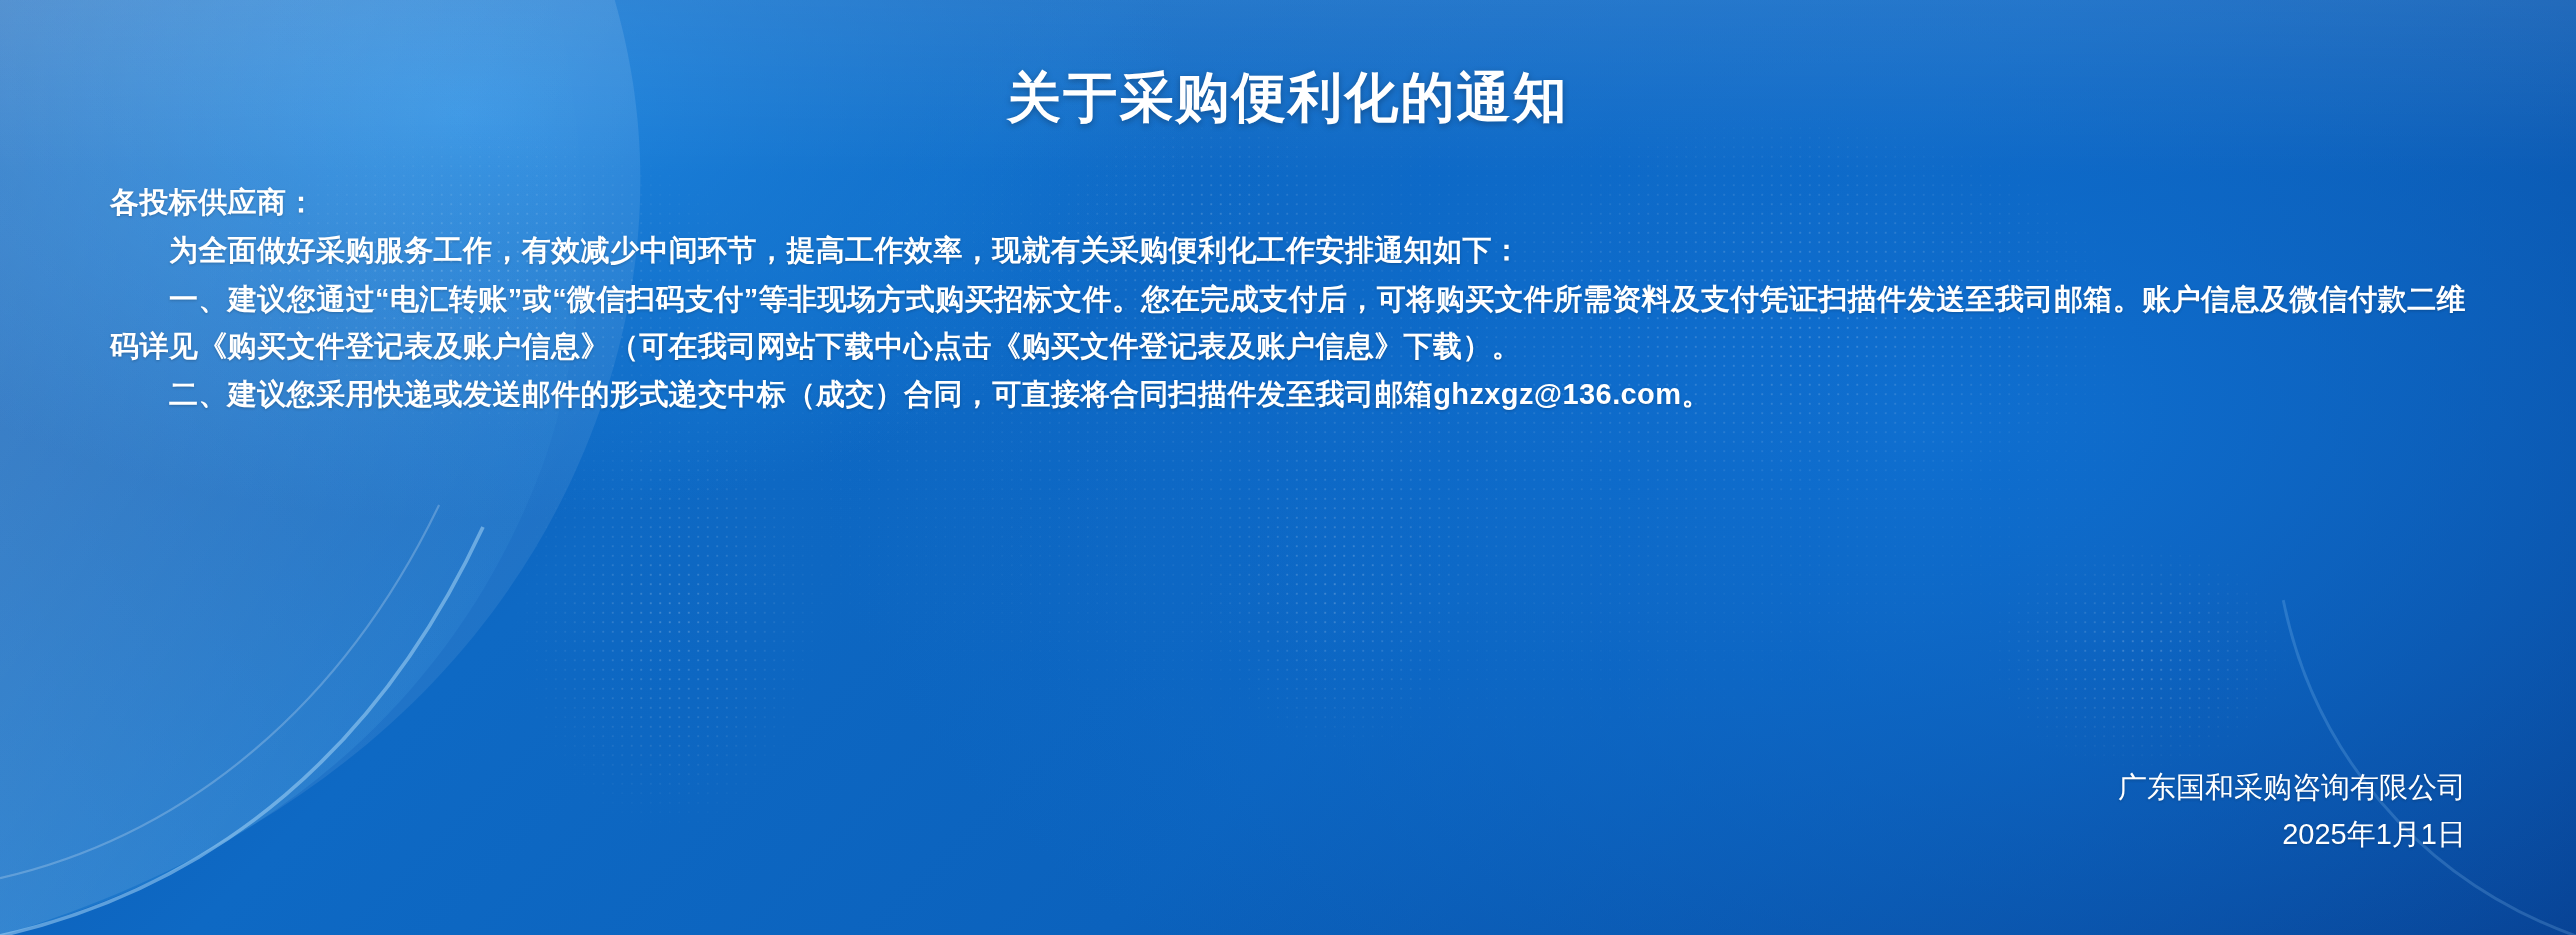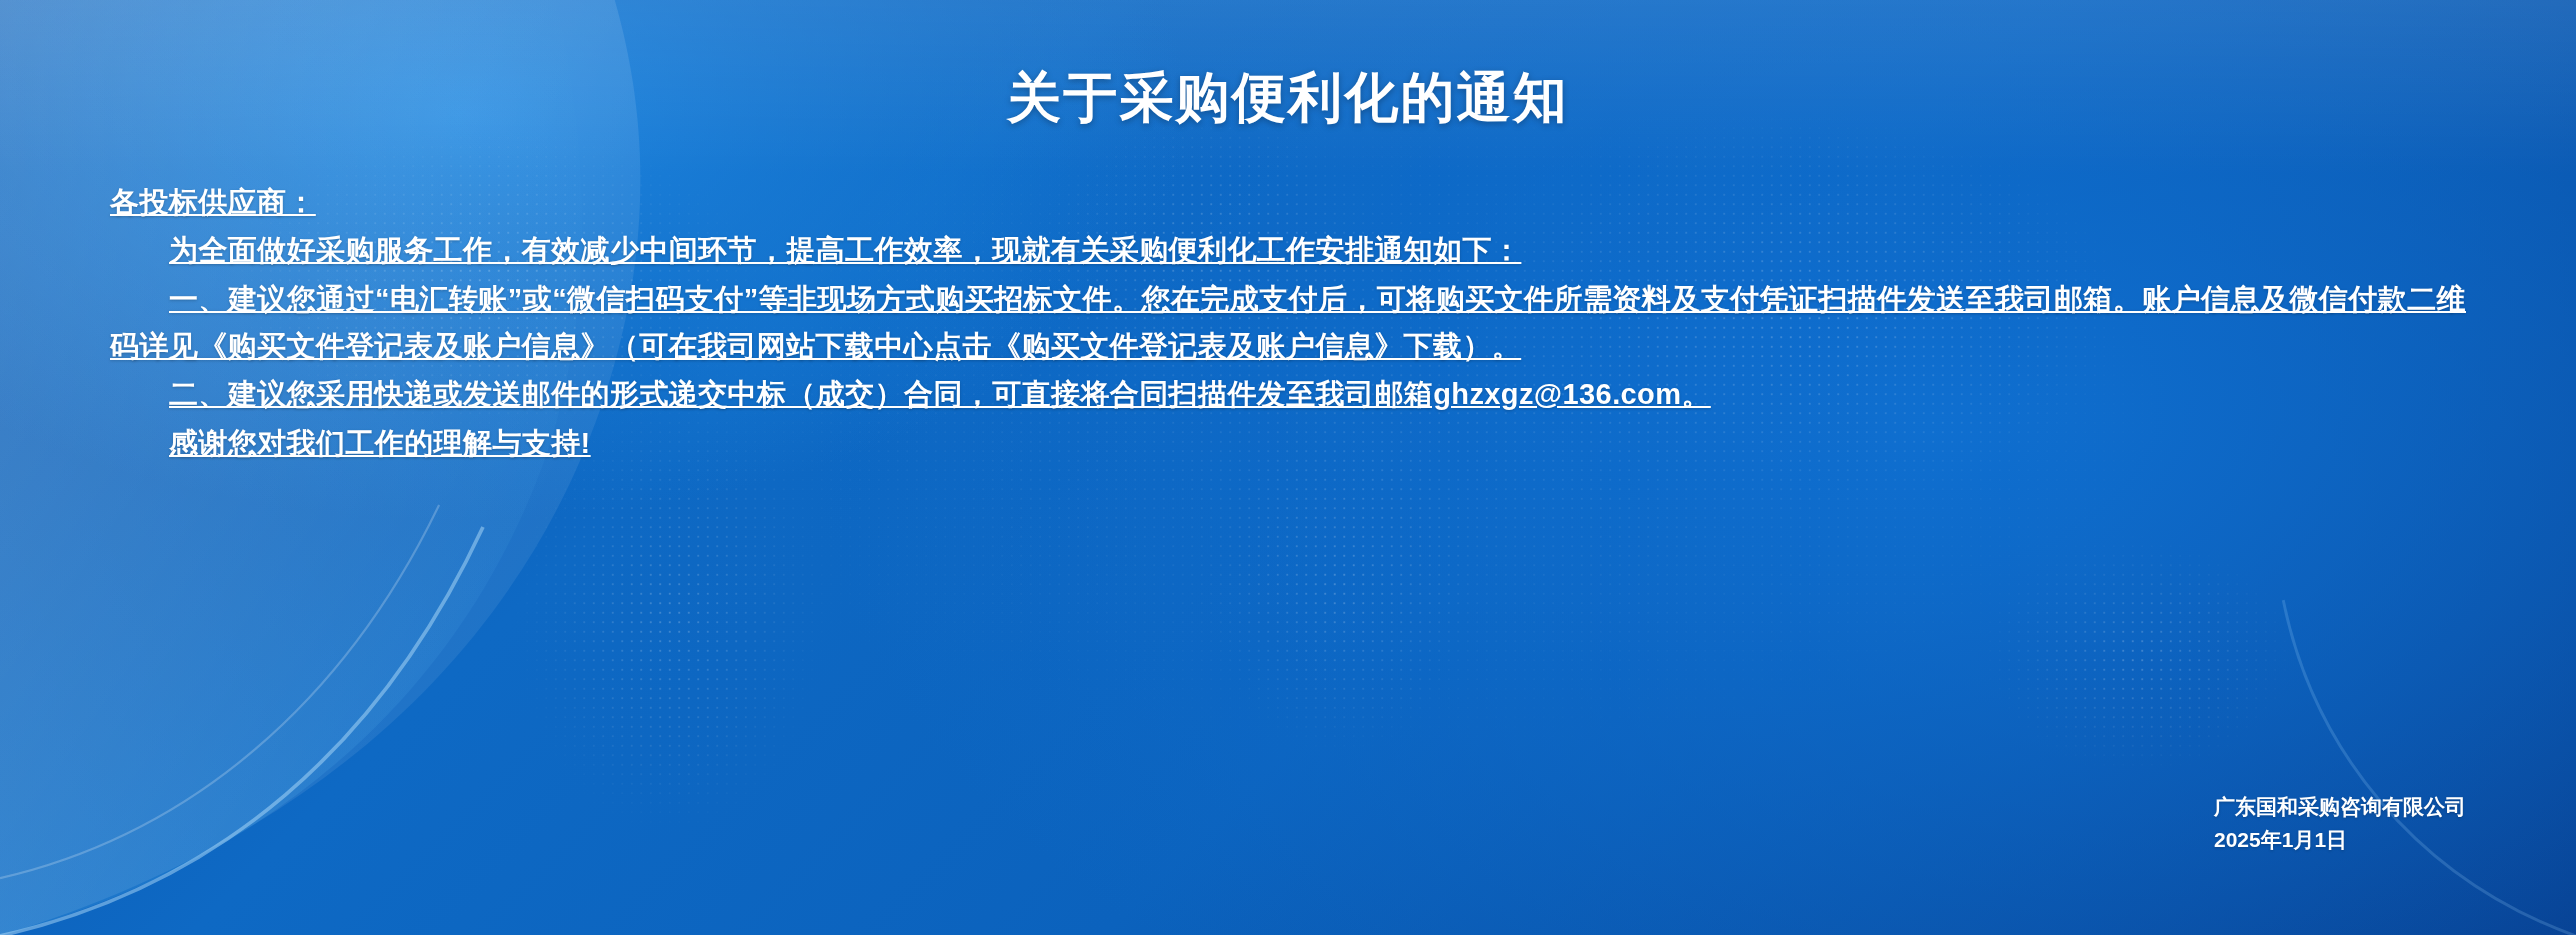--- a/index.html
+++ b/index.html
@@ -83,33 +83,32 @@
     font-size: 29px;
     font-weight: bold;
     line-height: 1.62;
     letter-spacing: 0.4px;
     text-shadow: 0 0.7px 2.9px rgba(0,0,0,0.22);
   }
 
   .para {
     margin: 0 0 1.5px 0;
     text-align: justify;
-    text-decoration: underline;
   }
   .indent {
     text-indent: 59px;
   }
 
   .sign {
     position: absolute;
     right: 110px;
     bottom: 79px;
-    text-align: left;
-    font-size: 21px;
-    font-weight: bold;
+    text-align: right;
+    font-size: 29px;
+    font-weight: normal;
     line-height: 1.6;
     text-shadow: 0 0.7px 2.9px rgba(0,0,0,0.22);
   }
 </style>
 </head>
 <body>
 
 <div class="banner">
 
   <div class="dots"></div>
@@ -139,21 +138,20 @@
 
   <div class="content">
 
     <div class="title">关于采购便利化的通知</div>
 
     <div class="body-text">
       <p class="para">各投标供应商：</p>
       <p class="para indent">为全面做好采购服务工作，有效减少中间环节，提高工作效率，现就有关采购便利化工作安排通知如下：</p>
       <p class="para indent">一、建议您通过“电汇转账”或“微信扫码支付”等非现场方式购买招标文件。您在完成支付后，可将购买文件所需资料及支付凭证扫描件发送至我司邮箱。账户信息及微信付款二维码详见《购买文件登记表及账户信息》（可在我司网站下载中心点击《购买文件登记表及账户信息》下载）。</p>
       <p class="para indent">二、建议您采用快递或发送邮件的形式递交中标（成交）合同，可直接将合同扫描件发至我司邮箱ghzxgz@136.com。</p>
-      <p class="para indent">感谢您对我们工作的理解与支持!</p>
     </div>
 
     <div class="sign">
       <div>广东国和采购咨询有限公司</div>
       <div>2025年1月1日</div>
     </div>
 
   </div>
 </div>
 

